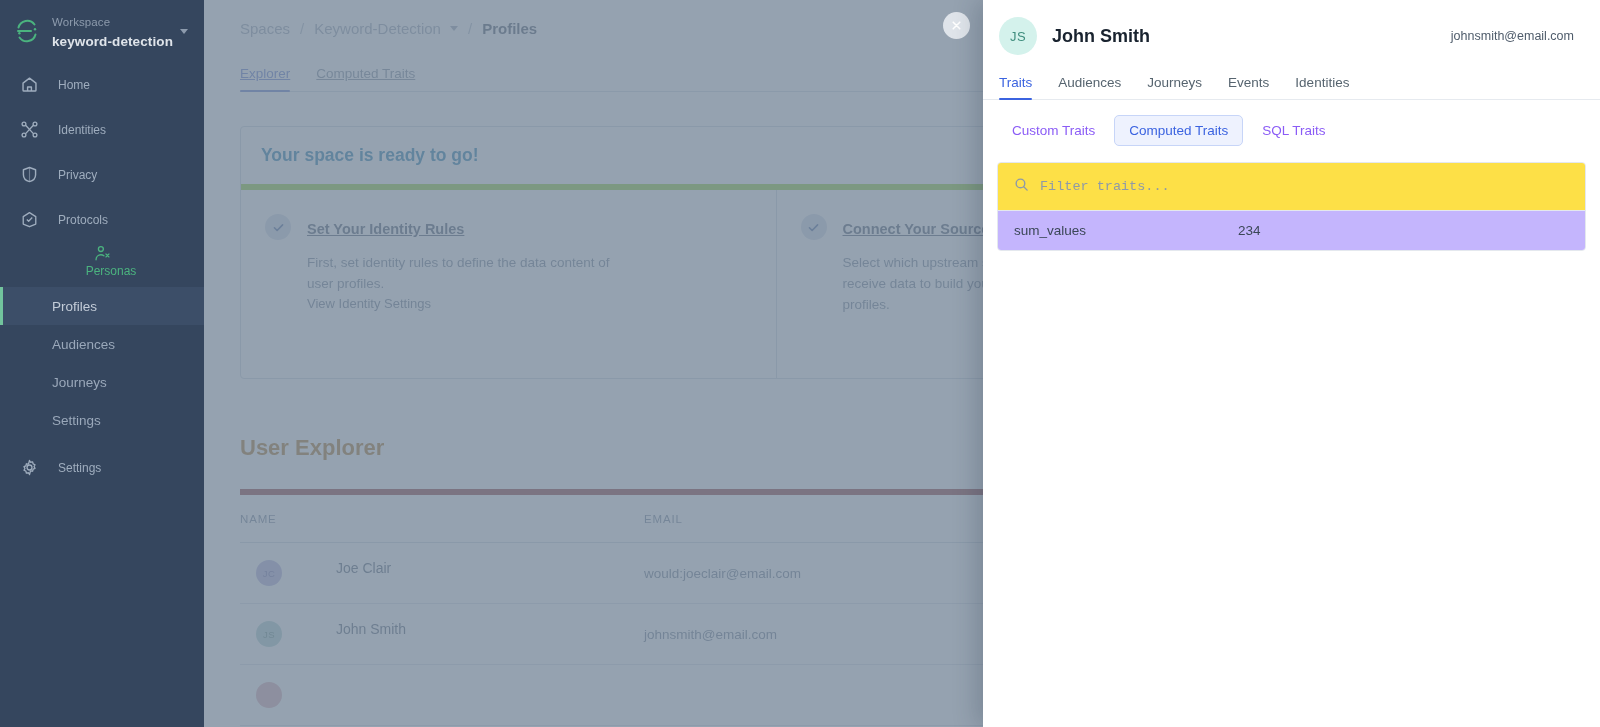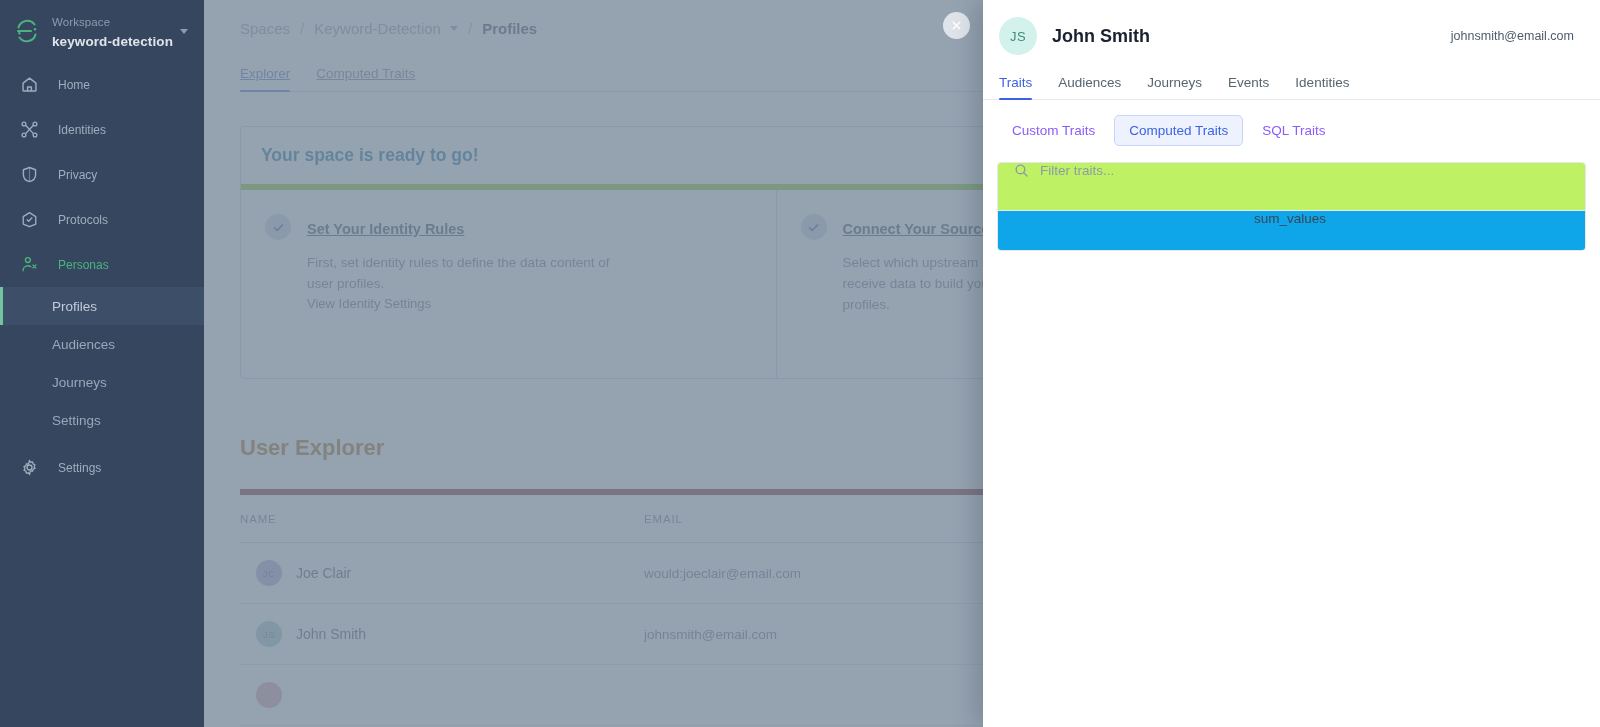--- a/index.html
+++ b/index.html
@@ -36,21 +36,21 @@
               border-top: 5px solid #8d9bad; }
 
   .nav-item {
     display: flex; align-items: center;
     height: 45px; padding-left: 18px;
     font-size: 12px; color: #9fadbe;
     cursor: pointer; position: relative;
   }
   .nav-item .nav-ico { width: 22px; height: 22px; flex: 0 0 22px; margin-right: 18px;
                        display: flex; align-items: center; justify-content: center; }
-  .nav-item.is-active-green { color: #4bb37f; }
+  .nav-item.is-active-green { color: #4bb37f; flex-direction: column; }
   .nav-item.is-active-green .nav-ico svg { stroke: #4bb37f; }
   .nav-sub {
     display: flex; align-items: center;
     height: 38px; padding-left: 52px;
     font-size: 13.5px; color: #9aa8ba;
     cursor: pointer; position: relative;
   }
   .nav-sub.sub-selected { background: #3c4e68; color: #c3ccd8; }
   .nav-sub.sub-selected::before {
     content: ""; position: absolute; left: 0; top: 0; bottom: 0;
@@ -120,21 +120,21 @@
   .uc-name  { width: 404px; padding-left: 0; }
   .uc-email { flex: 1 1 auto; }
   .utr { display: flex; height: 61px; align-items: center;
          border-bottom: 1px solid rgba(198,207,217,.7); cursor: pointer; }
   .uavatar { width: 26px; height: 26px; border-radius: 50%; flex: 0 0 26px;
              display: flex; align-items: center; justify-content: center;
              font-size: 9.5px; letter-spacing: .4px; margin-right: 14px; }
   .uname { font-size: 14px; color: #3b4c62; }
   .uemail { font-size: 13.5px; color: #566removed; }
   .uemail { font-size: 13.5px; color: #5a6b80; }
-  .ucell-name { width: 404px; display: flex; align-items: center; padding-left: 16px; }
+  .ucell-name { width: 404px; display: flex; padding-left: 16px; gap: 40px; }
 
   
   .veil {
     position: absolute; left: 204px; top: 0; width: 1396px; height: 727px;
     background: #7a8b9c; opacity: .80; z-index: 20; pointer-events: none;
   }
 
   
   .close-btn {
     position: absolute; left: 943px; top: 12px;
@@ -173,30 +173,30 @@
                          height: 2.5px; background: #3b63e0; border-radius: 2px; }
 
   .p-seg { display: flex; gap: 4px; padding: 15px 0 0 14px; }
   .seg-btn { font-size: 13.5px; color: #8b5cf6; padding: 7px 14px; border-radius: 5px;
              cursor: pointer; border: 1px solid transparent; background: transparent;
              font-family: inherit; }
   .seg-btn.seg-active { color: #3b63e0; background: #eef2fe; border-color: #c7d5f8; }
 
   .p-table { margin: 16px 14px 0 14px; border: 1px solid #e4e8ee; border-radius: 4px;
              overflow: hidden; }
-  .p-filter { display: flex; align-items: flex-start; height: 48px; background: #bef264;
-              padding: 0 16px; border-bottom: 1px solid #e4e8ee; }
+  .p-filter { display: flex; align-items: center; height: 48px; background: #fde047;
+              padding: 0 16px; border-bottom: 1px solid #e4e8ee; font-family: Liberation Mono, monospace; }
   .p-filter svg { flex: 0 0 15px; margin-right: 11px; }
   .p-filter input {
     border: none; outline: none; background: transparent; flex: 1 1 auto;
     font-size: 13.5px; color: #2c3745; font-family: inherit;
   }
   .p-filter input::placeholder { color: #8e9aa8; }
-  .p-row { display: flex; align-items: center; height: 39px; background: #0ea5e9;
-           padding: 0 16px; flex-direction: column; }
+  .p-row { display: flex; align-items: center; height: 39px; background: #c4b5fd;
+           padding: 0 16px; }
   .p-key { width: 75px; font-size: 13.5px; color: #3b4757; flex: 0 0 224px; }
   .p-val { font-size: 13.5px; color: #3b4757; }
 </style>
 </head>
 <body>
 
 <div id="app">
 
   <nav class="sidebar">
 

